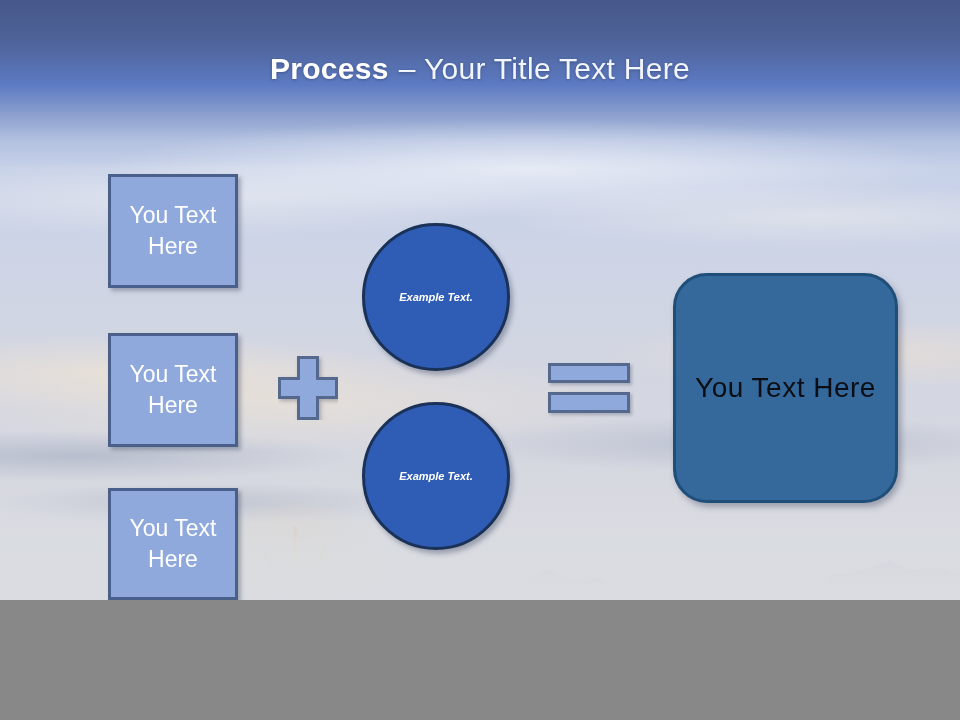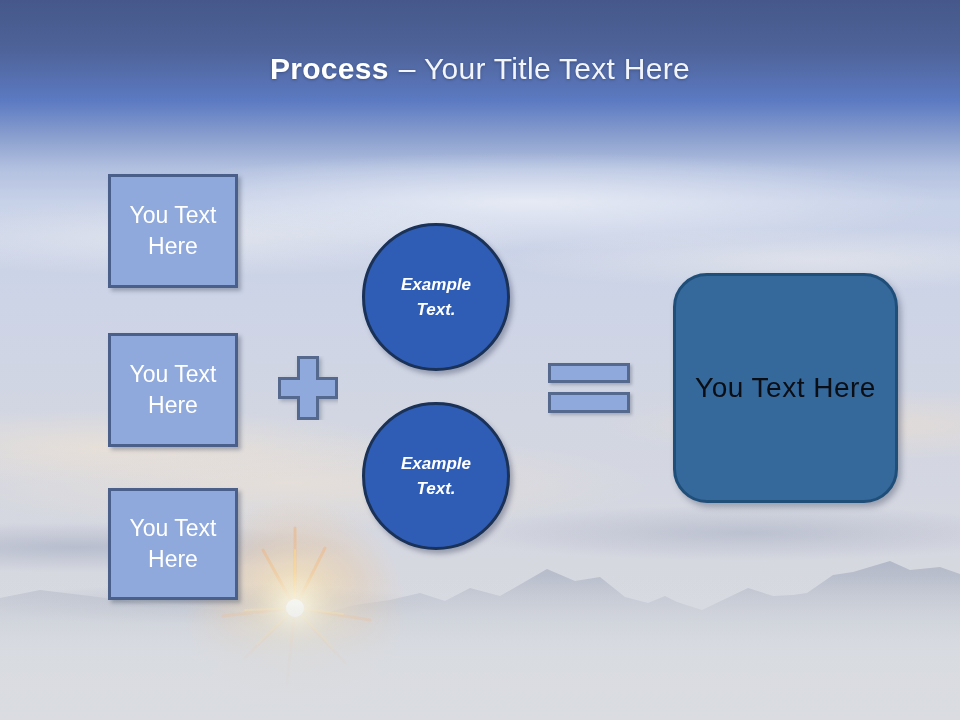--- a/index.html
+++ b/index.html
@@ -1,18 +1,18 @@
 <!DOCTYPE html>
 <html><head>
 <meta charset="utf-8">
 <style>
   html,body{margin:0;padding:0;background:#888;}
   .slide{
     position:relative;
-    width:960px;height:720px;
+    width:960px;height:600px;
     overflow:hidden;
     font-family:"Liberation Sans", sans-serif;
     background:linear-gradient(180deg,
       #46588B 0%,
       #4E6399 7%,
       #5C7AC2 14%,
       #8FA3D0 19.5%,
       #B3C1E0 23.5%,
       #C7D1E8 28%,
       #CDD4E6 42%,
@@ -68,21 +68,21 @@
 
   .plus-wrap{position:absolute;left:278px;top:356px;width:60px;height:64px;}
 
   .circle{
     position:absolute;left:362px;width:148px;height:148px;
     box-sizing:border-box;border-radius:50%;
     background:#2F5DB5;border:3px solid #1A3158;
     box-shadow:3px 4px 5px rgba(40,50,80,.35);
     display:flex;align-items:center;justify-content:center;
     text-align:center;color:#FFFFFF;
-    font-size:17px;font-weight:700;font-style:italic;line-height:1.5;
+    font-size:11px;font-weight:700;font-style:italic;line-height:1.5;
     cursor:pointer;
   }
   .circle .lbl{width:92px;}
   .circle.c1{top:223px;}
   .circle.c2{top:402px;}
 
   .equals{position:absolute;left:548px;top:363px;width:82px;}
   .equals .bar{
     box-sizing:border-box;width:82px;height:20px;
     background:#8FA9DC;border:3px solid #55698E;

